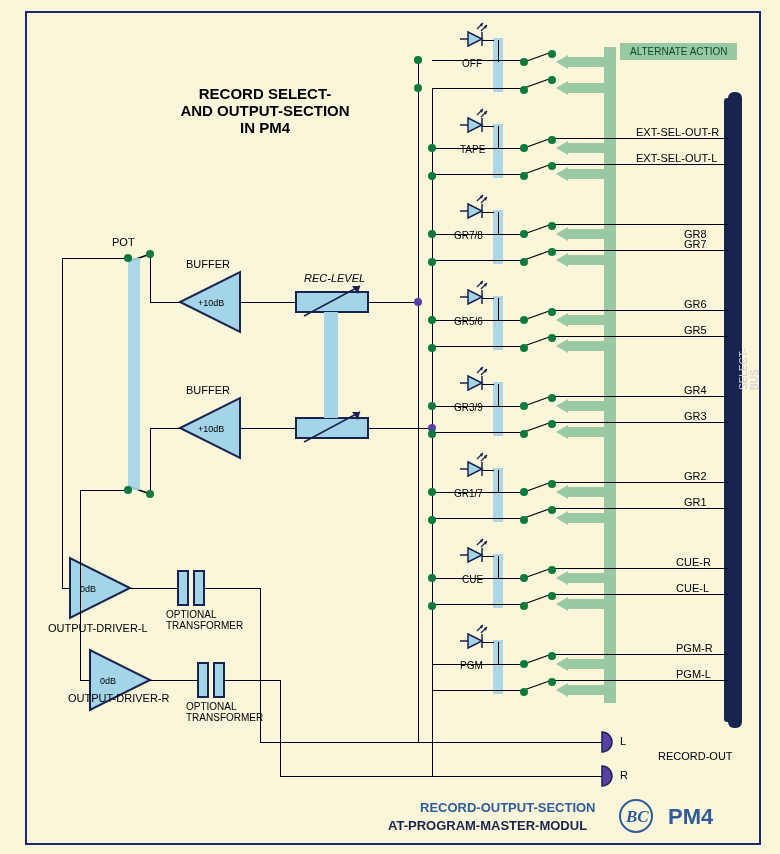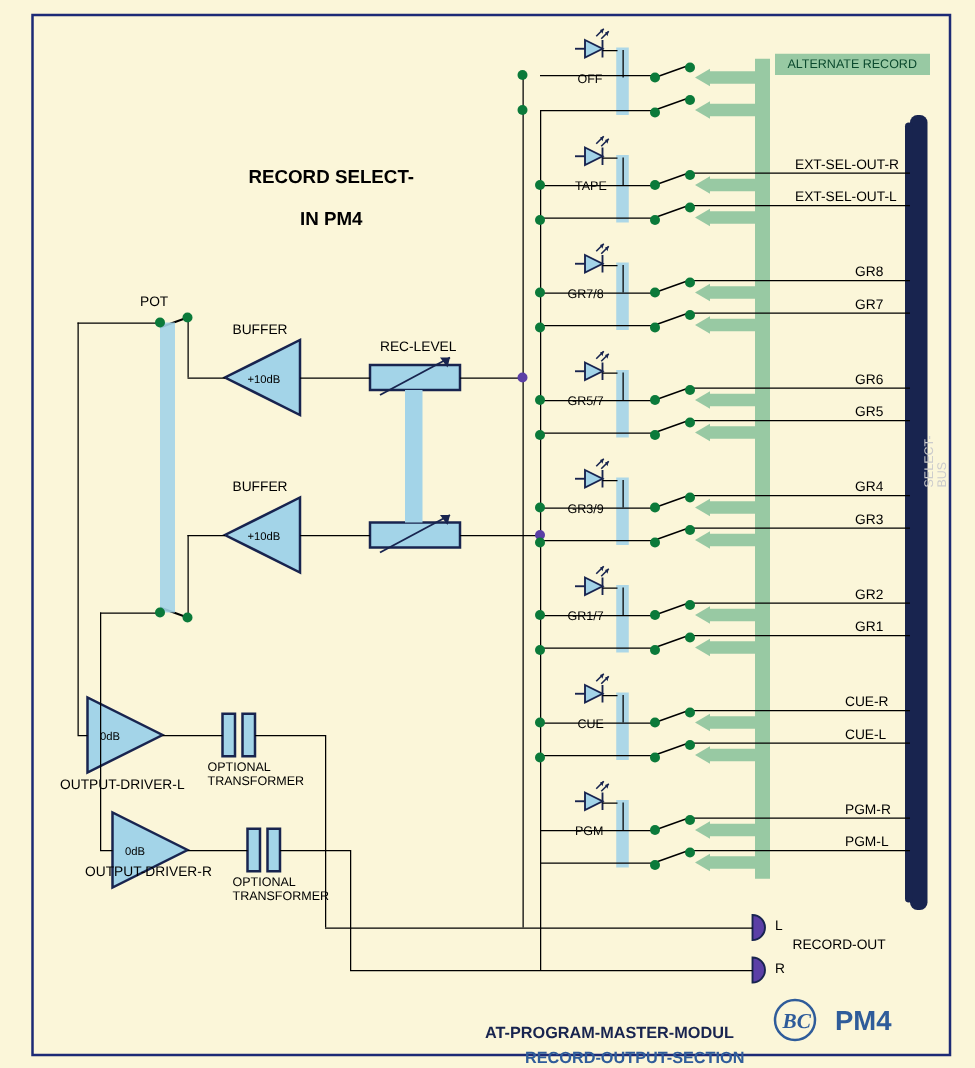--- a/index.html
+++ b/index.html
@@ -19,32 +19,32 @@
 .footer2{position:absolute;color:#18244F;font-size:13px;font-weight:bold;}
 .pm4{position:absolute;color:#2F5C9A;font-size:22px;font-weight:bold;}
 .altLabel{position:absolute;background:#98C9A3;font-size:10px;padding:3px 10px;color:#0B4A2E;}
 .busLabel{position:absolute;font-size:10px;color:#ccc;transform:rotate(-90deg);transform-origin:0 0;}
 </style>
 </head>
 <body>
 
 <div class="frame"></div>
 
-<div class="txt title" style="left:150px;top:85px;margin-top:48px;">
+<div class="txt title" style="left:150px;top:85px;">
   <span>RECORD SELECT-</span><br>
-  <br>
+  <span>AND OUTPUT-SECTION</span><br>
   <span>IN PM4</span>
 </div>
 
 <div class="busbar" style="left:728px;top:92px;width:14px;height:636px;"></div>
 <div class="busbar" style="left:724px;top:98px;width:6px;height:624px;border-radius:3px;"></div>
 <div class="busLabel" style="left:738px;top:390px;">SELECT-BUS</div>
 
 <div class="alt" style="left:604px;top:47px;width:12px;height:656px;"></div>
-<div class="altLabel" style="left:620px;top:43px;">ALTERNATE RECORD</div>
+<div class="altLabel" style="left:620px;top:43px;">ALTERNATE ACTION</div>
 
 <div class="wire wv" style="left:418px;top:60px;height:682px;"></div>
 <div class="wire wv" style="left:432px;top:88px;height:688px;"></div>
 
 <svg width="780" height="854" style="position:absolute;left:0;top:0;pointer-events:none">
   <defs>
     <g id="led">
       <polygon points="0,0 14,7 0,14" fill="#A3D4E8" stroke="#18244F" stroke-width="1.5"></polygon>
       <line x1="0" y1="7" x2="-8" y2="7" stroke="#18244F" stroke-width="1.5"></line>
       <line x1="14" y1="0" x2="14" y2="14" stroke="#18244F" stroke-width="1.5"></line>
@@ -223,37 +223,37 @@
 <div class="wire wh" style="left:432px;top:260px;width:92px;"></div>
 <div class="wire wh" style="left:552px;top:224px;width:176px;"></div>
 <div class="wire wh" style="left:552px;top:250px;width:176px;"></div>
 <div class="node" style="left:520px;top:230px;"></div>
 <div class="node" style="left:520px;top:258px;"></div>
 <div class="node" style="left:548px;top:222px;"></div>
 <div class="node" style="left:548px;top:248px;"></div>
 <div class="node" style="left:428px;top:230px;"></div>
 <div class="node" style="left:428px;top:258px;"></div>
 <div class="txt" style="left:454px;top:230px;font-size:10px;">GR7/8</div>
-<div class="txt" style="left:684px;top:212px;text-align:center;">GR8</div>
+<div class="txt" style="left:684px;top:228px;text-align:center;">GR8</div>
 <div class="txt" style="left:684px;top:238px;">GR7</div>
 
 <div class="hl" style="left:493px;top:296px;width:10px;height:54px;"></div>
 <div class="wire wh" style="left:482px;top:298px;width:12px;"></div>
 <div class="wire wv" style="left:498px;top:298px;height:22px;"></div>
 <div class="wire wh" style="left:432px;top:320px;width:92px;"></div>
 <div class="wire wh" style="left:432px;top:346px;width:92px;"></div>
 <div class="wire wh" style="left:552px;top:310px;width:176px;"></div>
 <div class="wire wh" style="left:552px;top:336px;width:176px;"></div>
 <div class="node" style="left:520px;top:316px;"></div>
 <div class="node" style="left:520px;top:344px;"></div>
 <div class="node" style="left:548px;top:308px;"></div>
 <div class="node" style="left:548px;top:334px;"></div>
 <div class="node" style="left:428px;top:316px;"></div>
 <div class="node" style="left:428px;top:344px;"></div>
-<div class="txt" style="left:454px;top:316px;font-size:10px;">GR5/7</div>
+<div class="txt" style="left:454px;top:316px;font-size:10px;">GR5/6</div>
 <div class="txt" style="left:684px;top:298px;">GR6</div>
 <div class="txt" style="left:684px;top:324px;">GR5</div>
 
 <div class="hl" style="left:493px;top:382px;width:10px;height:54px;"></div>
 <div class="wire wh" style="left:482px;top:384px;width:12px;"></div>
 <div class="wire wv" style="left:498px;top:384px;height:22px;"></div>
 <div class="wire wh" style="left:432px;top:406px;width:92px;"></div>
 <div class="wire wh" style="left:432px;top:432px;width:92px;"></div>
 <div class="wire wh" style="left:552px;top:396px;width:176px;"></div>
 <div class="wire wh" style="left:552px;top:422px;width:176px;"></div>
@@ -322,30 +322,30 @@
 <div class="node" style="left:124px;top:254px;"></div>
 <div class="node" style="left:146px;top:250px;"></div>
 <div class="node" style="left:124px;top:486px;"></div>
 <div class="node" style="left:146px;top:490px;"></div>
 
 <div class="txt" style="left:112px;top:236px;">POT</div>
 <div class="txt" style="left:186px;top:258px;">BUFFER</div>
 <div class="txt" style="left:186px;top:384px;">BUFFER</div>
 <div class="txt" style="left:198px;top:298px;font-size:9px;">+10dB</div>
 <div class="txt" style="left:198px;top:424px;font-size:9px;">+10dB</div>
-<div class="txt" style="left:304px;top:272px;">REC-LEVEL</div>
+<div class="txt" style="left:304px;top:272px;font-style:italic;">REC-LEVEL</div>
 
 <div class="txt" style="left:80px;top:584px;font-size:9px;">0dB</div>
 <div class="txt" style="left:100px;top:676px;font-size:9px;">0dB</div>
 <div class="txt" style="left:48px;top:622px;">OUTPUT-DRIVER-L</div>
 <div class="txt" style="left:68px;top:692px;">OUTPUT-DRIVER-R</div>
 <div class="txt" style="left:166px;top:609px;white-space:pre;font-size:10px;line-height:11px;">OPTIONAL
 TRANSFORMER</div>
 <div class="txt" style="left:186px;top:701px;white-space:pre;font-size:10px;line-height:11px;">OPTIONAL
 TRANSFORMER</div>
 
 <div class="txt" style="left:620px;top:735px;">L</div>
 <div class="txt" style="left:620px;top:769px;">R</div>
-<div class="txt" style="left:634px;top:750px;text-align:center;">RECORD-OUT</div>
-
-<div class="footer1" style="left:420px;top:800px;margin-top:38px;">RECORD-OUTPUT-SECTION</div>
+<div class="txt" style="left:658px;top:750px;text-align:center;">RECORD-OUT</div>
+
+<div class="footer1" style="left:420px;top:800px;">RECORD-OUTPUT-SECTION</div>
 <div class="footer2" style="left:388px;top:818px;">AT-PROGRAM-MASTER-MODUL</div>
 <div class="pm4" style="left:668px;top:804px;">PM4</div>
 
 </body></html>

